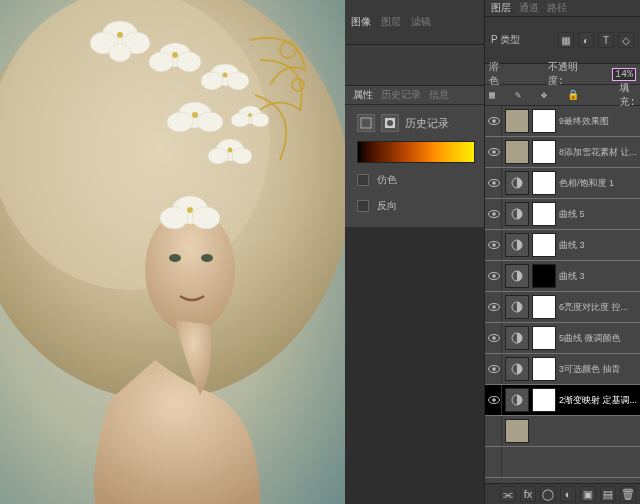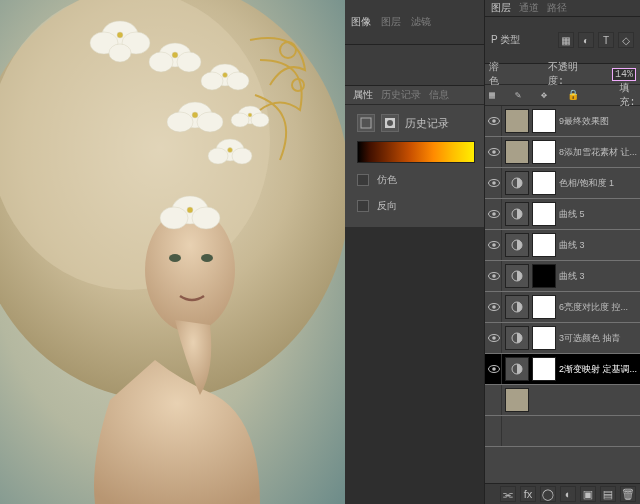--- a/index.html
+++ b/index.html
@@ -337,20 +337,36 @@
                 <circle cx="6" cy="4" r="1.8" fill="#bbb"></circle>
               </svg>
             </span>
             <span class="thumb adj">
               <svg width="14" height="14" viewBox="0 0 14 14">
                 <circle cx="7" cy="7" r="5" fill="none" stroke="#bbb"></circle>
                 <path d="M7 2 A5 5 0 0 1 7 12 Z" fill="#bbb"></path>
               </svg>
             </span>
             <span class="thumb mask"></span>
+            <span class="layer-name">5曲线 微调颜色</span>
+          </div>
+          <div class="layer-row">
+            <span class="eye">
+              <svg viewBox="0 0 12 8">
+                <ellipse cx="6" cy="4" rx="5.5" ry="3.5" fill="none" stroke="#bbb"></ellipse>
+                <circle cx="6" cy="4" r="1.8" fill="#bbb"></circle>
+              </svg>
+            </span>
+            <span class="thumb adj">
+              <svg width="14" height="14" viewBox="0 0 14 14">
+                <circle cx="7" cy="7" r="5" fill="none" stroke="#bbb"></circle>
+                <path d="M7 2 A5 5 0 0 1 7 12 Z" fill="#bbb"></path>
+              </svg>
+            </span>
+            <span class="thumb mask"></span>
             <span class="layer-name">3可选颜色 抽青</span>
           </div>
           <div class="layer-row selected">
             <span class="eye">
               <svg viewBox="0 0 12 8">
                 <ellipse cx="6" cy="4" rx="5.5" ry="3.5" fill="none" stroke="#bbb"></ellipse>
                 <circle cx="6" cy="4" r="1.8" fill="#bbb"></circle>
               </svg>
             </span>
             <span class="thumb adj">

